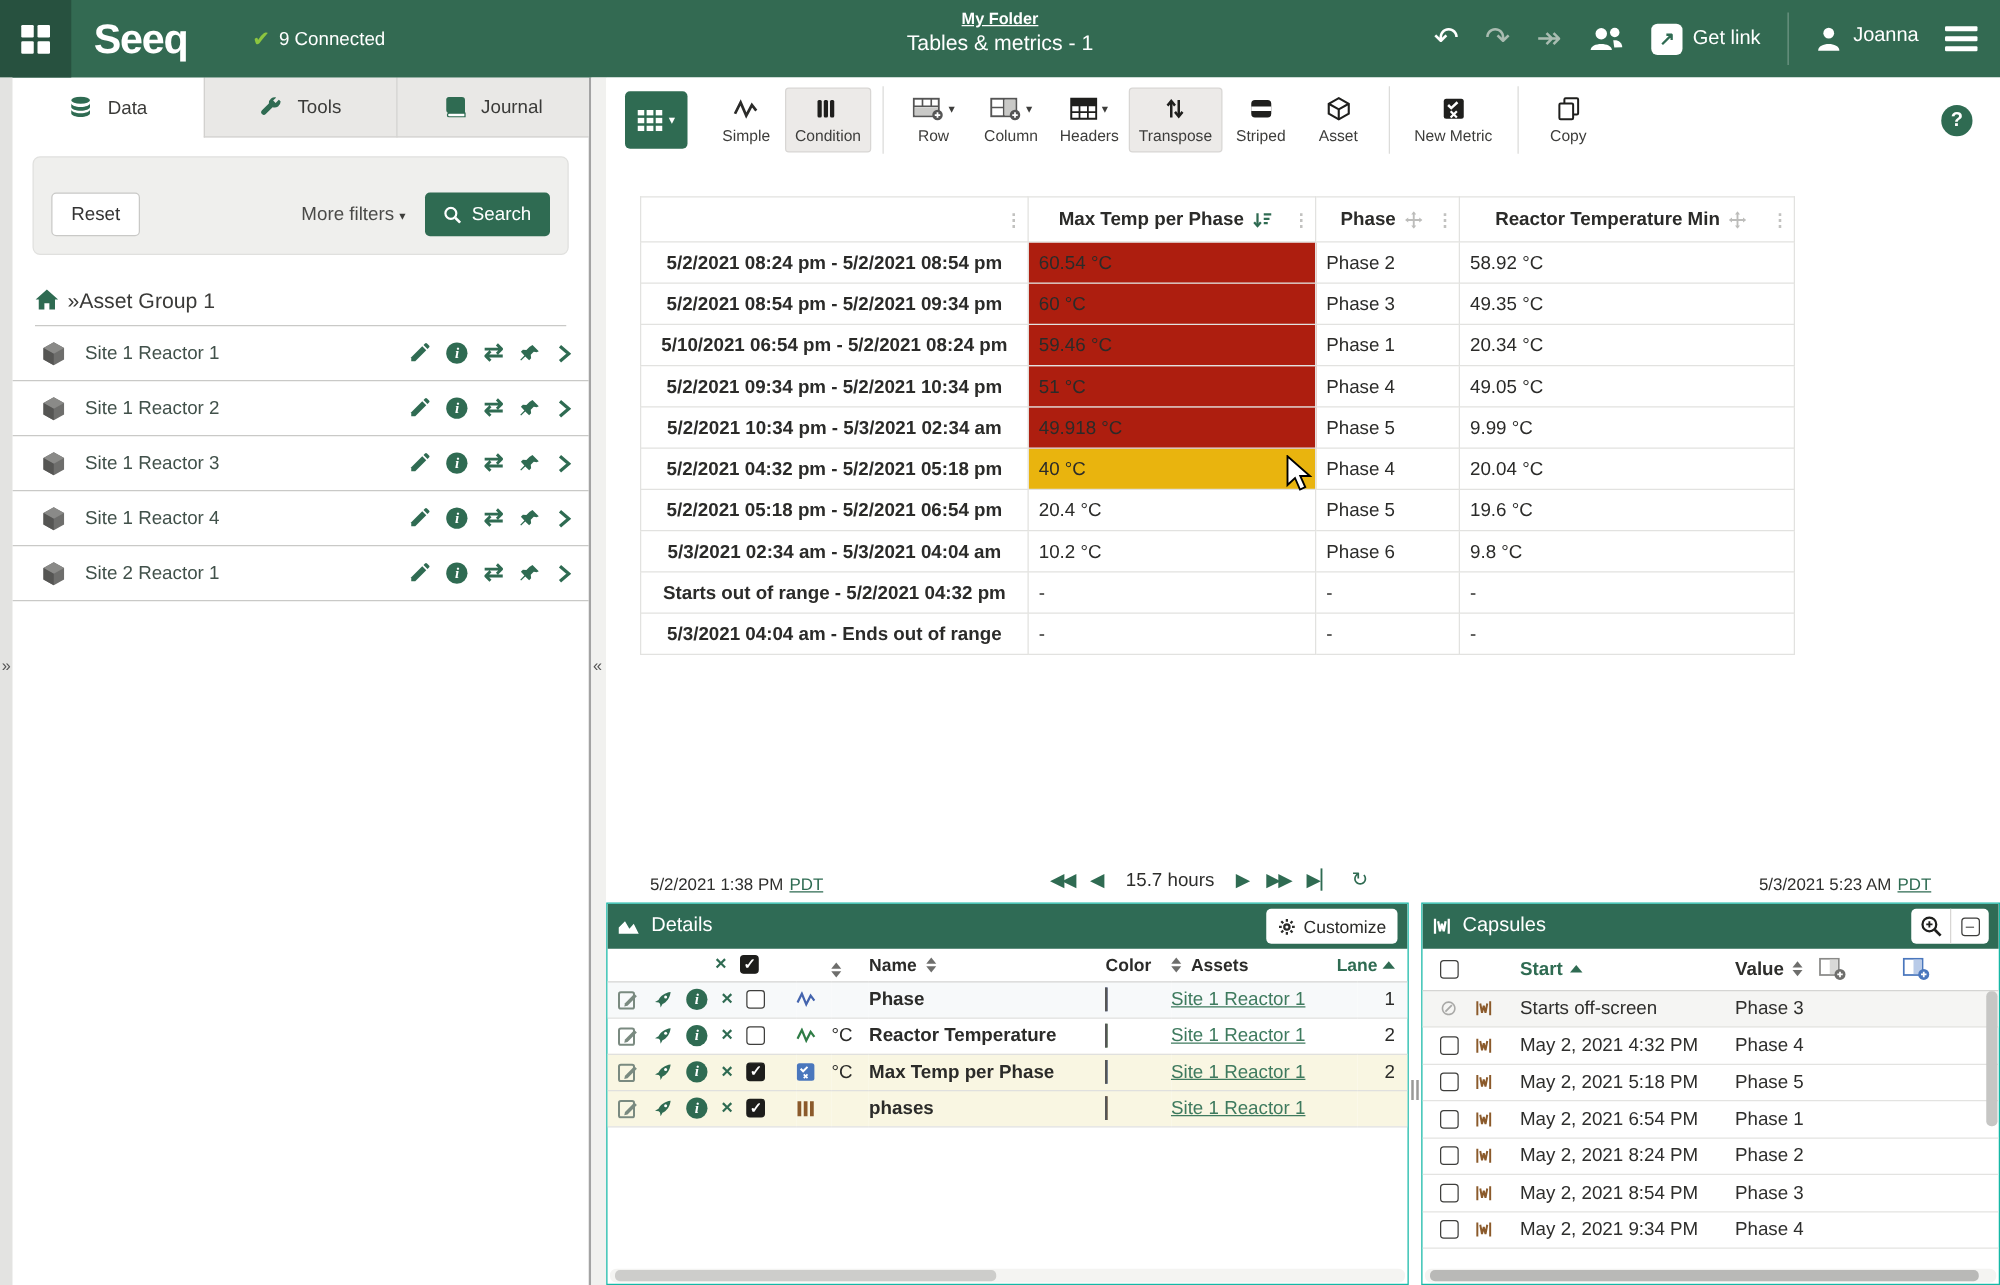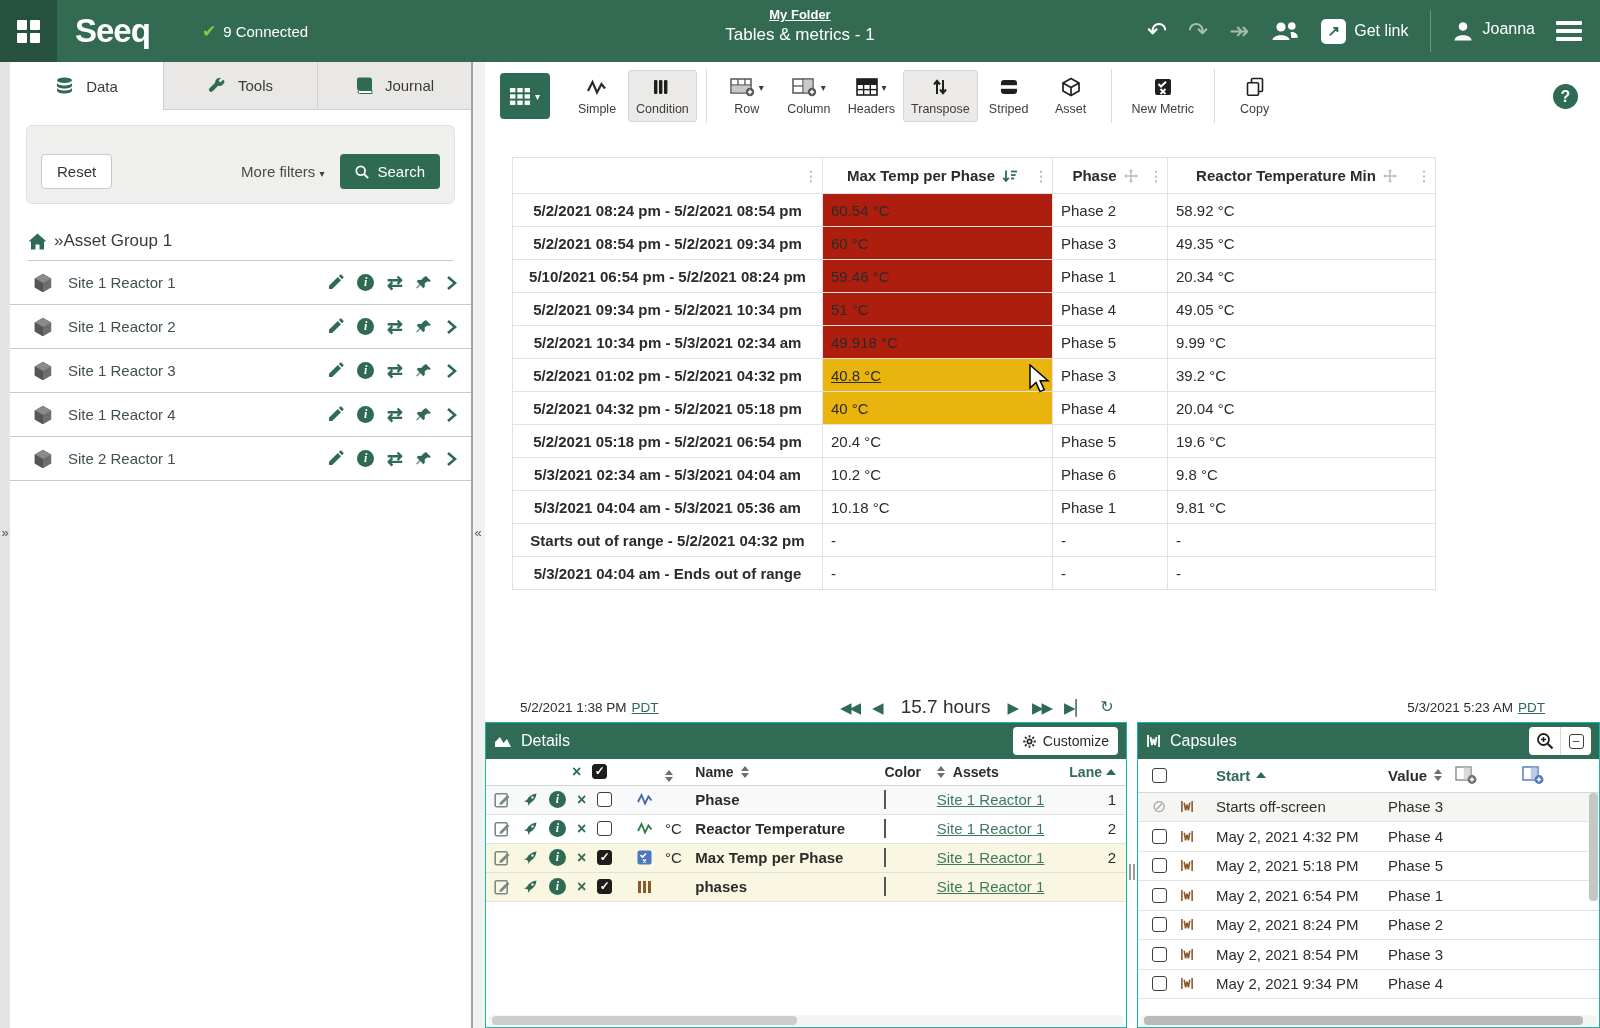--- a/index.html
+++ b/index.html
@@ -51,21 +51,21 @@
     font-family:"Liberation Sans", sans-serif; color:#333; }
   .search-card input::placeholder { color:#9a9a98; }
   .search-row { display:flex; align-items:center; margin-top:14px; }
   .btn-reset { background:#fff; border:1px solid #c9c9c7; border-radius:4px; padding:8px 15px; font-size:15px; color:#333;
     font-family:"Liberation Sans", sans-serif; cursor:pointer; }
   .more-filters { margin-left:auto; margin-right:16px; font-size:15px; color:#4a4a48; cursor:pointer; }
   .btn-search { background:#2f6b52; color:#fff; border:none; border-radius:4px; padding:9px 15px; font-size:15px;
     display:flex; align-items:center; gap:8px; font-family:"Liberation Sans", sans-serif; cursor:pointer; }
 
   
-  .asset-group { display:flex; align-items:center; gap:7px; margin:27px 18px 0 18px; padding-bottom:9px; border-bottom:1px solid #c9c9c7;
+  .asset-group { display:flex; align-items:flex-start; gap:7px; margin:27px 18px 0 18px; padding-bottom:9px; border-bottom:1px solid #c9c9c7;
     font-size:17px; color:#3a3a38; }
   .asset-row { height:44px; display:flex; align-items:center; padding:0 14px 0 22px; border-bottom:1px solid #c9c9c7; margin:0 0 0 0; }
   .asset-row .nm { font-size:15px; color:#41514a; margin-left:14px; }
   .row-acts { margin-left:auto; display:flex; align-items:center; gap:13px; }
   .row-acts > * { cursor:pointer; }
   .ic-info { width:17px; height:17px; border-radius:50%; background:#2f6b52; color:#fff; font-size:12px; font-weight:700;
     font-family:"Liberation Serif", serif; display:flex; align-items:center; justify-content:center; font-style:italic; }
   .ic-swap { color:#2f6b52; font-size:19px; font-weight:700; line-height:1; }
 
   
@@ -96,21 +96,21 @@
   td.sev-warn { background:#e9b40e; color:#1d1d1b; }
   td .u { text-decoration:underline; }
   .cursor { position:absolute; left:543px; top:234px; pointer-events:none; }
 
   
   .timebar { height:29px; flex:0 0 auto; position:relative; display:flex; align-items:center; font-size:13.5px; color:#2e2e2c;
     padding:0 55px 0 35px; }
   .timebar .tz { text-decoration:underline; color:#2e6b52; margin-left:5px; cursor:pointer; }
   .tb-steps { position:absolute; left:355px; top:3px; display:flex; align-items:center; gap:13px; color:#2f6b52; }
   .tb-steps .st { font-size:15px; cursor:pointer; line-height:1; letter-spacing:-2px; }
-  .tb-steps .dur { font-size:19px; color:#2e2e2c; letter-spacing:0; margin:0 4px; }
+  .tb-steps .dur { font-size:15px; color:#2e2e2c; letter-spacing:0; margin:0 4px; }
   .tb-end { margin-left:auto; }
 
   
   .panels { height:306px; flex:0 0 auto; display:flex; }
   .panel { border:1px solid #14b8a6; background:#fff; position:relative; overflow:hidden; display:flex; flex-direction:column; }
   .details { width:642px; flex:0 0 auto; }
   .panel-gap { width:10px; position:relative; }
   .grip { position:absolute; top:142px; left:2px; display:flex; gap:2px; }
   .grip i { width:2px; height:16px; background:#9a9a98; }
   .capsules { flex:1; }
@@ -626,50 +626,38 @@
                 <td>Phase 4</td>
                 <td>49.05 °C</td>
               </tr>
           <tr>
                 <td class="time">5/2/2021 10:34 pm - 5/3/2021 02:34 am</td>
                 <td class="sev-high">49.918 °C</td>
                 <td>Phase 5</td>
                 <td>9.99 °C</td>
               </tr>
           <tr>
-                <td class="time">5/2/2021 01:02 pm - 5/2/2021 04:32 pm</td>
-                <td class="sev-warn"><span class="u">40.8 °C</span></td>
-                <td>Phase 3</td>
-                <td>39.2 °C</td>
-              </tr>
-          <tr>
                 <td class="time">5/2/2021 04:32 pm - 5/2/2021 05:18 pm</td>
                 <td class="sev-warn">40 °C</td>
                 <td>Phase 4</td>
                 <td>20.04 °C</td>
               </tr>
           <tr>
                 <td class="time">5/2/2021 05:18 pm - 5/2/2021 06:54 pm</td>
                 <td>20.4 °C</td>
                 <td>Phase 5</td>
                 <td>19.6 °C</td>
               </tr>
           <tr>
                 <td class="time">5/3/2021 02:34 am - 5/3/2021 04:04 am</td>
                 <td>10.2 °C</td>
                 <td>Phase 6</td>
                 <td>9.8 °C</td>
               </tr>
           <tr>
-                <td class="time">5/3/2021 04:04 am - 5/3/2021 05:36 am</td>
-                <td>10.18 °C</td>
-                <td>Phase 1</td>
-                <td>9.81 °C</td>
-              </tr>
-          <tr>
                 <td class="time">Starts out of range - 5/2/2021 04:32 pm</td>
                 <td>-</td>
                 <td>-</td>
                 <td>-</td>
               </tr>
           <tr>
                 <td class="time">5/3/2021 04:04 am - Ends out of range</td>
                 <td>-</td>
                 <td>-</td>
                 <td>-</td>

